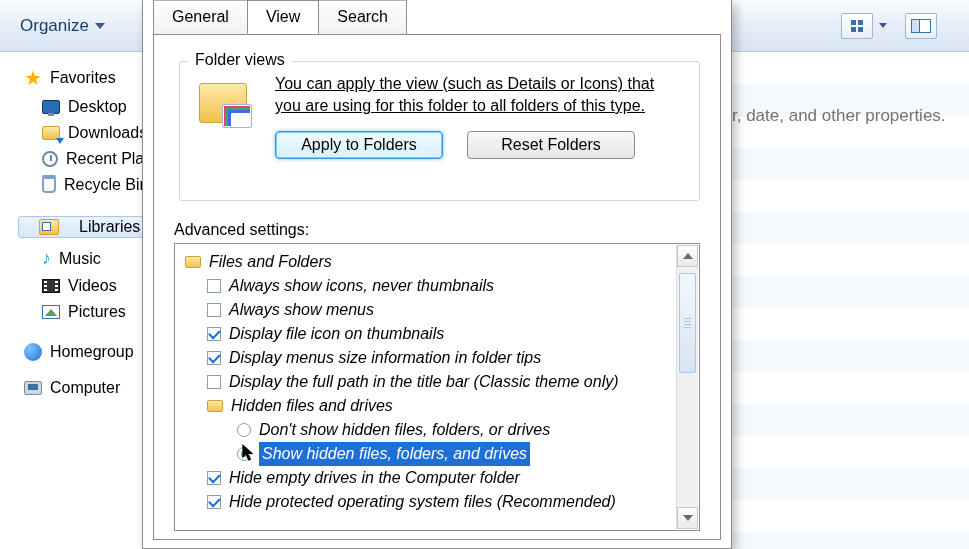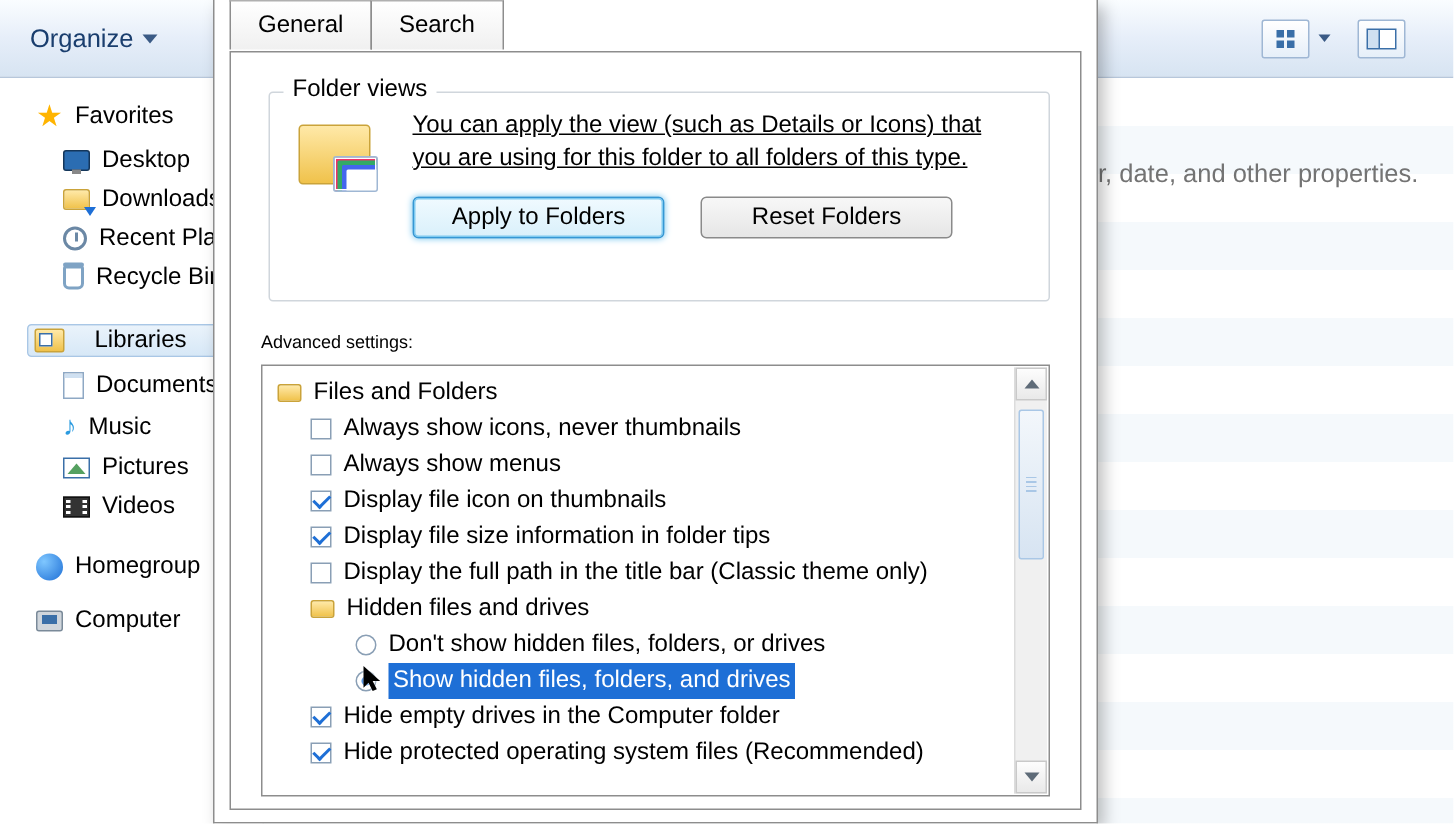--- a/index.html
+++ b/index.html
@@ -14,21 +14,21 @@
   .mini{width:32px;height:26px;border:1px solid #9fb7d4;border-radius:2px;background:linear-gradient(#fff,#e6eff9);display:flex;align-items:center;justify-content:center;}
   .tri{width:0;height:0;border-left:4px solid transparent;border-right:4px solid transparent;border-top:5px solid #3a5a85;}
   .thumb-icon{display:grid;grid-template-columns:repeat(2,5px);grid-template-rows:repeat(2,5px);gap:2px;}
   .thumb-icon span{background:#3a6fa8;}
   .pane-icon{width:20px;height:14px;border:1px solid #3a6fa8;position:relative;background:#fff;}
   .pane-icon::before{content:"";position:absolute;left:0;top:0;bottom:0;width:7px;background:#cfe0f1;border-right:1px solid #3a6fa8;}
   
   .sidebar{position:absolute;left:0;top:52px;bottom:0;width:176px;border-right:1px solid #d9d9d9;padding:16px 0 0 24px;overflow:hidden;}
   .grp{margin-bottom:18px;}
   .grplbl{display:flex;align-items:center;gap:8px;color:#000;font-size:16px;margin-bottom:6px;}
-  .grplbl.sel{background:linear-gradient(#eaf3fb,#d7e8f7);border:1px solid #a9c7e6;border-radius:3px;padding:1px 4px;margin-left:-6px;gap:20px;}
+  .grplbl.sel{background:linear-gradient(#eaf3fb,#d7e8f7);border:1px solid #a9c7e6;border-radius:3px;padding:1px 20px;margin-left:-6px;gap:20px;}
   .sub{display:flex;align-items:center;gap:8px;padding:4px 0 4px 18px;font-size:16px;}
   .star{color:#ffb400;font-size:20px;line-height:1;}
   .mon{width:18px;height:14px;background:#2b6db2;border:1px solid #14365a;border-radius:2px;position:relative;}
   .mon::after{content:"";position:absolute;left:5px;right:5px;bottom:-3px;height:3px;background:#888;}
   .fld{width:18px;height:14px;background:linear-gradient(#ffe9a8,#f0c24b);border:1px solid #caa33a;border-radius:2px;position:relative;}
   .fld .dl{position:absolute;right:-5px;bottom:-5px;width:0;height:0;border-left:4px solid transparent;border-right:4px solid transparent;border-top:6px solid #1e6fd6;}
   .clock{width:16px;height:16px;border:2px solid #6b88a5;border-radius:50%;position:relative;}
   .clock::before{content:"";position:absolute;left:6px;top:2px;width:2px;height:6px;background:#6b88a5;}
   .bin{width:14px;height:16px;border:2px solid #7fa3c4;border-radius:2px 2px 4px 4px;position:relative;}
   .bin::before{content:"";position:absolute;left:-2px;right:-2px;top:-4px;height:3px;background:#7fa3c4;border-radius:2px;}
@@ -60,23 +60,23 @@
   .fs-border{position:absolute;left:0;right:0;top:10px;bottom:0;border:1px solid #d0d6dc;border-radius:3px;}
   .fs-leg{position:absolute;left:10px;top:0;background:#fff;padding:0 6px;font-size:16px;}
   .fs-icon{position:absolute;left:20px;top:32px;width:48px;height:40px;background:linear-gradient(#ffe9a8,#f0c24b);border:1px solid #caa33a;border-radius:3px;}
   .fs-icon::after{content:"";position:absolute;right:-6px;bottom:-6px;width:28px;height:22px;background:#fff;border:1px solid #9fb7d4;border-radius:2px;
      box-shadow:inset 0 0 0 1px #fff, inset 2px 2px #e36,inset 5px 5px #3a6,inset 8px 8px #46e;}
   .fs-txt{position:absolute;left:96px;top:22px;right:16px;font-size:16px;line-height:22px;text-decoration:underline;}
   .btnrow{position:absolute;left:96px;top:80px;display:flex;gap:24px;}
   .wbtn{min-width:168px;height:28px;border:1px solid #8a8a8a;border-radius:4px;background:linear-gradient(#f7f7f7,#e6e6e6);font-size:16px;display:flex;align-items:center;justify-content:center;}
   .wbtn.primary{border:1px solid #3597d4;box-shadow:0 0 0 1px #7fcaf0 inset,0 0 4px #7fcaf0;background:linear-gradient(#f0faff,#d9f0fb);}
   
-  .adv-lbl{position:absolute;left:20px;top:186px;font-size:12px;}
+  .adv-lbl{position:absolute;left:20px;top:186px;font-size:16px;}
   .adv{position:absolute;left:20px;right:20px;top:208px;bottom:8px;}
-  .adv-box{position:absolute;left:0;right:0;top:0;bottom:0;border:1px solid #8d8d8d;background:#fff;overflow:hidden;}
+  .adv-box{position:absolute;left:0;right:0;top:0;bottom:0;border:1px solid #8d8d8d;background:#fff;overflow:hidden;font-style:italic;}
   .tree{padding:6px 0 6px 6px;font-size:16px;line-height:24px;}
   .row{display:flex;align-items:center;gap:8px;padding:0 4px;}
   .ind1{padding-left:26px;} .ind2{padding-left:56px;align-items:center;}
   .cb{width:14px;height:14px;border:1px solid #8a9fb5;background:#fff;display:inline-flex;align-items:center;justify-content:center;}
   .cb.chk::after{content:"";width:9px;height:5px;border-left:2px solid #1e6fd6;border-bottom:2px solid #1e6fd6;transform:rotate(-45deg) translate(1px,-1px);}
   .rb{width:14px;height:14px;border:1px solid #8a9fb5;border-radius:50%;background:#fff;display:inline-flex;align-items:center;justify-content:center;}
   .rb.sel::after{content:"";width:6px;height:6px;border-radius:50%;background:#1e6fd6;}
   .sel-row span.lbl{background:#1e6fd6;color:#fff;padding:0 3px;}
   .fld-s{width:16px;height:12px;background:linear-gradient(#ffe9a8,#f0c24b);border:1px solid #caa33a;border-radius:2px;}
   
@@ -142,53 +142,50 @@
         <span class="bin"></span>
         <span>Recycle Bin</span>
       </div>
   </div>
   <div class="grp">
     <div class="grplbl sel">
       <span class="lib"></span>
       <span>Libraries</span>
     </div>
     <div class="sub">
-        <span class="doc"></span>
-        <span>Documents</span>
-      </div>
-    <div class="sub">
         <span class="note">♪</span>
         <span>Music</span>
       </div>
     <div class="sub">
+        <span class="film"></span>
+        <span>Videos</span>
+      </div>
+    <div class="sub">
         <span class="pic"></span>
         <span>Pictures</span>
-      </div>
-    <div class="sub">
-        <span class="film"></span>
-        <span>Videos</span>
       </div>
   </div>
   <div class="grp">
     <div class="grplbl">
       <span class="globe"></span>
       <span>Homegroup</span>
     </div>
   </div>
   <div class="grp">
     <div class="grplbl">
       <span class="comp"></span>
       <span>Computer</span>
     </div>
   </div>
 </div>
 
 <div class="dlg">
   <div class="tabs">
     <div class="tab inactive"><span>General</span></div>
+    <div class="tab active"><span>View</span></div>
     <div class="tab inactive"><span>Search</span></div>
   </div>
   <div class="dlgbody">
     <div class="fs">
       <div class="fs-border"></div>
       <div class="fs-leg">Folder views</div>
       <div class="fs-icon"></div>
       <div class="fs-txt">You can apply the view (such as Details or Icons) that you are using for this folder to all folders of this type.</div>
       <div class="btnrow">
         <div class="wbtn primary">
@@ -215,21 +212,21 @@
               <div class="row ind1">
                 <span class="cb"></span>
                 <span class="lbl">Always show menus</span>
               </div>
               <div class="row ind1">
                 <span class="cb chk"></span>
                 <span class="lbl">Display file icon on thumbnails</span>
               </div>
               <div class="row ind1">
                 <span class="cb chk"></span>
-                <span class="lbl">Display file size information in folder tips</span>
+                <span class="lbl">Display menus size information in folder tips</span>
               </div>
               <div class="row ind1">
                 <span class="cb"></span>
                 <span class="lbl">Display the full path in the title bar (Classic theme only)</span>
               </div>
             </div>
           <div class="row ind1">
             <span class="fld-s"></span>
             <span>Hidden files and drives</span>
           </div>

